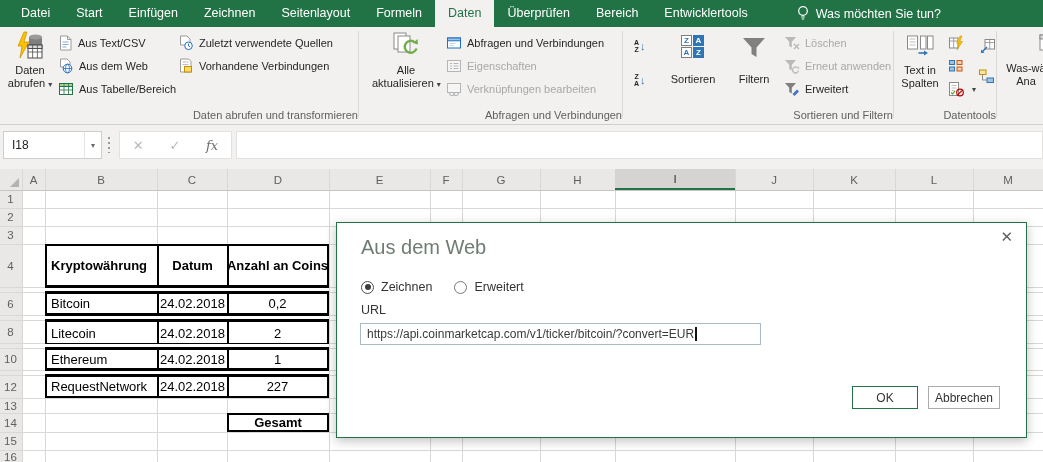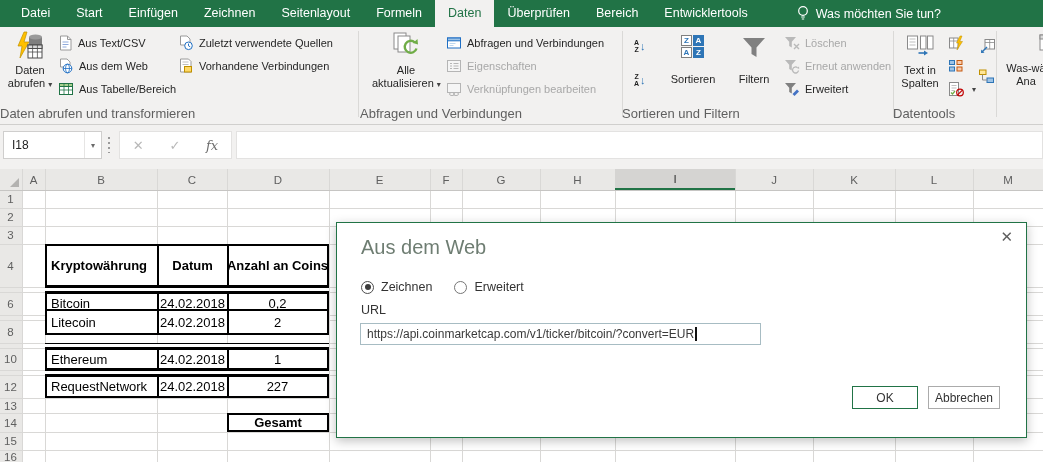--- a/index.html
+++ b/index.html
@@ -10,21 +10,21 @@
   #tabbar{position:absolute;left:0;top:0;width:1043px;height:27px;background:#217346;
           display:flex;align-items:stretch;padding-left:8px;box-sizing:border-box;}
   .tab{color:#fff;font-size:12.5px;line-height:27px;padding:0 13px;white-space:nowrap;cursor:default;}
   .tab.active{background:#f2f1f0;color:#217346;}
   .tellme{display:flex;align-items:center;gap:7px;color:#fff;font-size:12.5px;margin-left:36px;white-space:nowrap;}
 
   
   #ribbon{position:absolute;left:0;top:27px;width:1043px;height:98px;background:#f2f1f0;
           border-bottom:1px solid #d0cfcd;box-sizing:border-box;}
   .vsep{position:absolute;top:4px;height:86px;width:1px;background:#dad9d7;}
-  .rlabel{position:absolute;bottom:3px;font-size:13px;color:#5f5f5f;text-align:left;white-space:nowrap;}
+  .rlabel{position:absolute;bottom:3px;font-size:11px;color:#5f5f5f;text-align:right;white-space:nowrap;}
   .bigbtn{position:absolute;display:flex;flex-direction:column;align-items:center;
           font-size:11px;color:#262626;text-align:center;}
   .bigbtn .lbl{margin-top:3px;line-height:13px;max-width:100%;}
   .smallbtn{position:absolute;display:flex;align-items:center;gap:5px;font-size:11px;color:#262626;height:22px;white-space:nowrap;}
   .smallbtn.disabled{color:#a8a8a8;}
   .caret{font-size:8px;color:#444;margin-left:3px;}
   .azic{display:flex;align-items:center;gap:1px;}
   .azletters{font-size:7px;line-height:7px;font-weight:bold;color:#1f1f1f;text-align:center;}
   .azarrow{color:#2e75b6;font-size:11px;line-height:11px;}
   .sorticon{width:24px;height:24px;display:grid;grid-template-columns:11px 11px;grid-template-rows:11px 11px;gap:1px;}
@@ -414,21 +414,21 @@
     </div>
     <div class="tsliver" style="top:118px"></div>
     <div class="trow" style="top:123px;height:23px">
       <span class="td1"></span>
         <span class="td2"></span>
       <span class="tc name">Bitcoin</span>
       <span class="tc date">24.02.2018</span>
       <span class="tc num">0,2</span>
     </div>
     <div class="tsliver" style="top:146px"></div>
-    <div class="trow" style="top:140px;height:26px">
+    <div class="trow" style="top:151px;height:26px">
       <span class="td1"></span>
         <span class="td2"></span>
       <span class="tc name">Litecoin</span>
       <span class="tc date">24.02.2018</span>
       <span class="tc num">2</span>
     </div>
     <div class="tsliver" style="top:174px"></div>
     <div class="trow" style="top:179px;height:22px">
       <span class="td1"></span>
         <span class="td2"></span>

